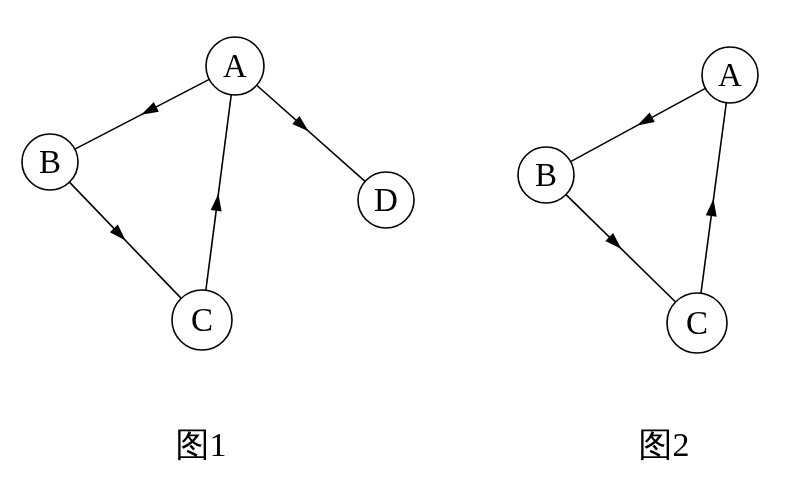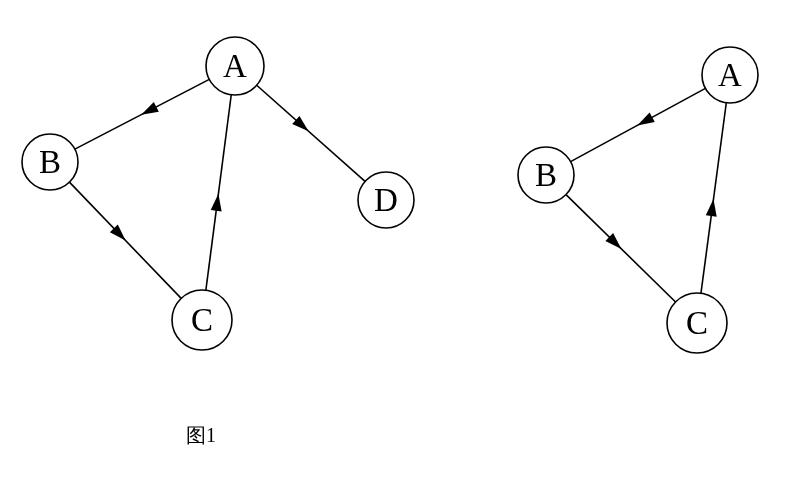--- a/index.html
+++ b/index.html
@@ -21,21 +21,21 @@
   }
   .diagram-svg {
     position: absolute;
     left: 0;
     top: 0;
   }
   .caption {
     position: absolute;
     width: 150px;
     text-align: center;
-    font-size: 20px;
+    font-size: 34px;
     color: #000000;
     font-family: "Liberation Serif", serif;
   }
   .caption-1 { left: 126px; top: 422px; }
   .caption-2 { left: 589px; top: 422px; }
 </style>
 </head>
 <body>
 
 <div class="stage">
@@ -67,13 +67,14 @@
         <polygon points="713.4855835781585,199.1083415944447 716.6951965137923,216.68526922140535 705.7913059927353,215.23434830529692" fill="#000000"></polygon>
         <circle cx="730" cy="75" r="28" fill="#ffffff" stroke="#000000" stroke-width="1.6"></circle>
         <text x="730" y="75" dy="0.34em" text-anchor="middle" font-size="33" font-family="&quot;Liberation Serif&quot;, serif" fill="#000000">A</text>
         <circle cx="546" cy="175" r="28" fill="#ffffff" stroke="#000000" stroke-width="1.6"></circle>
         <text x="546" y="175" dy="0.34em" text-anchor="middle" font-size="33" font-family="&quot;Liberation Serif&quot;, serif" fill="#000000">B</text>
         <circle cx="697" cy="323" r="30" fill="#ffffff" stroke="#000000" stroke-width="1.6"></circle>
         <text x="697" y="323" dy="0.34em" text-anchor="middle" font-size="33" font-family="&quot;Liberation Serif&quot;, serif" fill="#000000">C</text>
       </g>
     </svg>
   <div class="caption caption-1">图1</div>
+  <div class="caption caption-2">图2</div>
 </div>
 
 </body></html>

